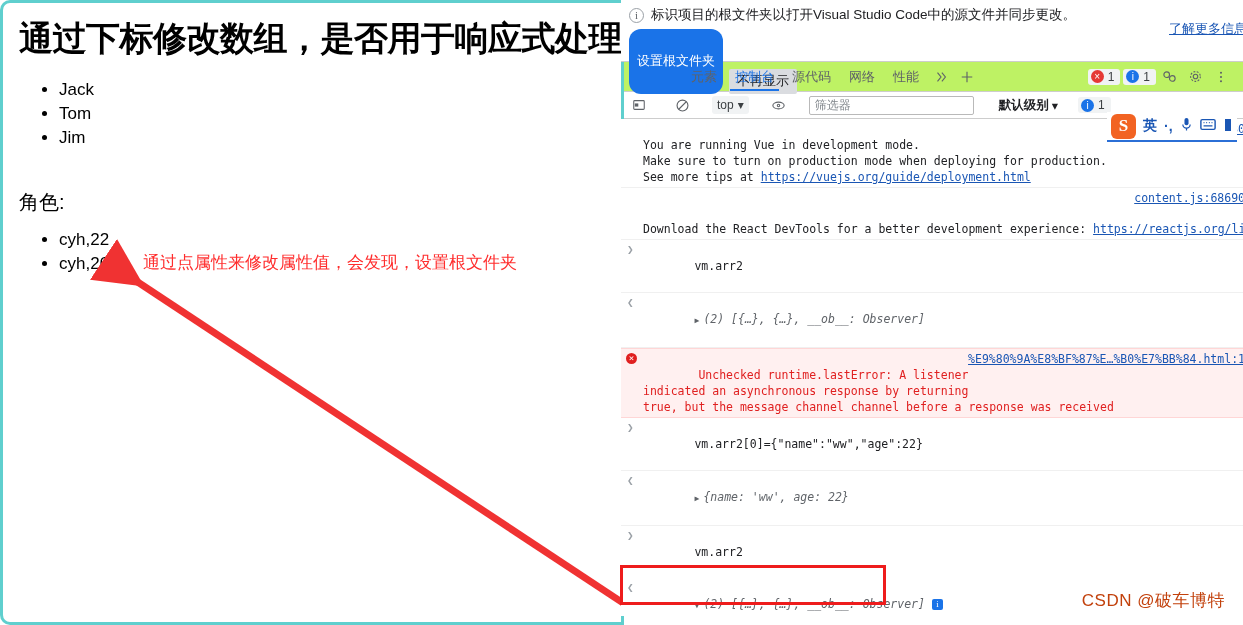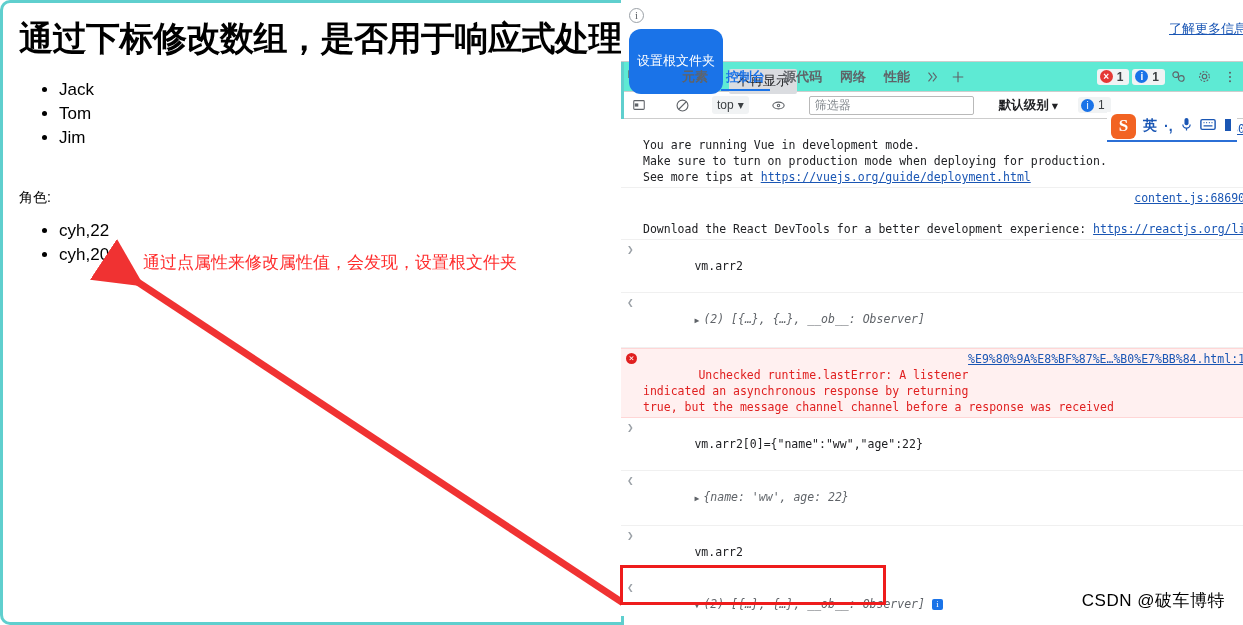--- a/index.html
+++ b/index.html
@@ -35,21 +35,21 @@
   ul.plain {
     margin: 18px 0 0 0;
     padding-left: 40px;
     list-style: disc;
   }
   ul.plain li {
     font-size: 17px; color: #000; line-height: 1.36;
     margin: 0 0 1px 0;
   }
   #roles-label {
-    font-size: 14px; color: #000;
+    font-size: 20px; color: #000;
     margin: 40px 0 0 0;
   }
   #roles-list { margin-top: 12px; }
 
   
   #annot-text {
     position: absolute;
     left: 140px; top: 248px;
     color: #ff2d2d;
     font-size: 17px;
@@ -110,23 +110,22 @@
     border: none; border-radius: 2px; cursor: pointer;
     font-family: "Liberation Sans", sans-serif;
     margin-top: 40px;
   }
 
   
   #tabstrip {
     height: 30px;
     display: flex; align-items: center;
     border-bottom: 1px solid #cdcdcd;
-    background: #5eead4;
-    padding: 0 0;
-    font-weight: bold;
+    background: #bef264;
+    padding: 0 9px;
   }
   .tb-icon {
     width: 26px; height: 26px;
     display: flex; align-items: center; justify-content: center;
     cursor: pointer; flex: 0 0 auto;
   }
   .tab {
     font-size: 13px; color: #5f6368;
     padding: 5px 9px 4px 9px;
     cursor: pointer; white-space: nowrap;
@@ -261,21 +260,21 @@
     background: #f26322; color: #fff;
     font-size: 17px; font-weight: bold;
     display: flex; align-items: center; justify-content: center;
     font-family: "Liberation Serif", serif;
   }
   .ime-item { color: #1a56b4; font-size: 14px; font-weight: bold; }
 
   
   #csdn {
     position: absolute; right: 18px; bottom: 13px;
-    color: #000000; font-size: 17px;
+    color: #c2410c; font-size: 17px;
     font-family: "Liberation Sans", sans-serif;
     letter-spacing: 0.5px;
   }
 </style>
 </head>
 <body>
 
 <div id="root">
 
   <div id="page-pane">
@@ -307,20 +306,21 @@
 
     <div id="annot-text">通过点属性来修改属性值，会发现，设置根文件夹</div>
   </div>
 
   <div id="devtools">
     <div id="devtools-teal"></div>
 
     <div id="infobar">
       <div id="infobar-row">
         <div class="info-circle">i</div>
+        <div id="infobar-msg">标识项目的根文件夹以打开Visual Studio Code中的源文件并同步更改。</div>
       </div>
       <div id="infobar-learnmore">了解更多信息</div>
       <div id="infobar-buttons">
         <button class="btn-primary">设置根文件夹</button>
         <button class="btn-secondary">不再显示</button>
       </div>
     </div>
 
     <div id="tabstrip">
       <div class="tb-icon">

